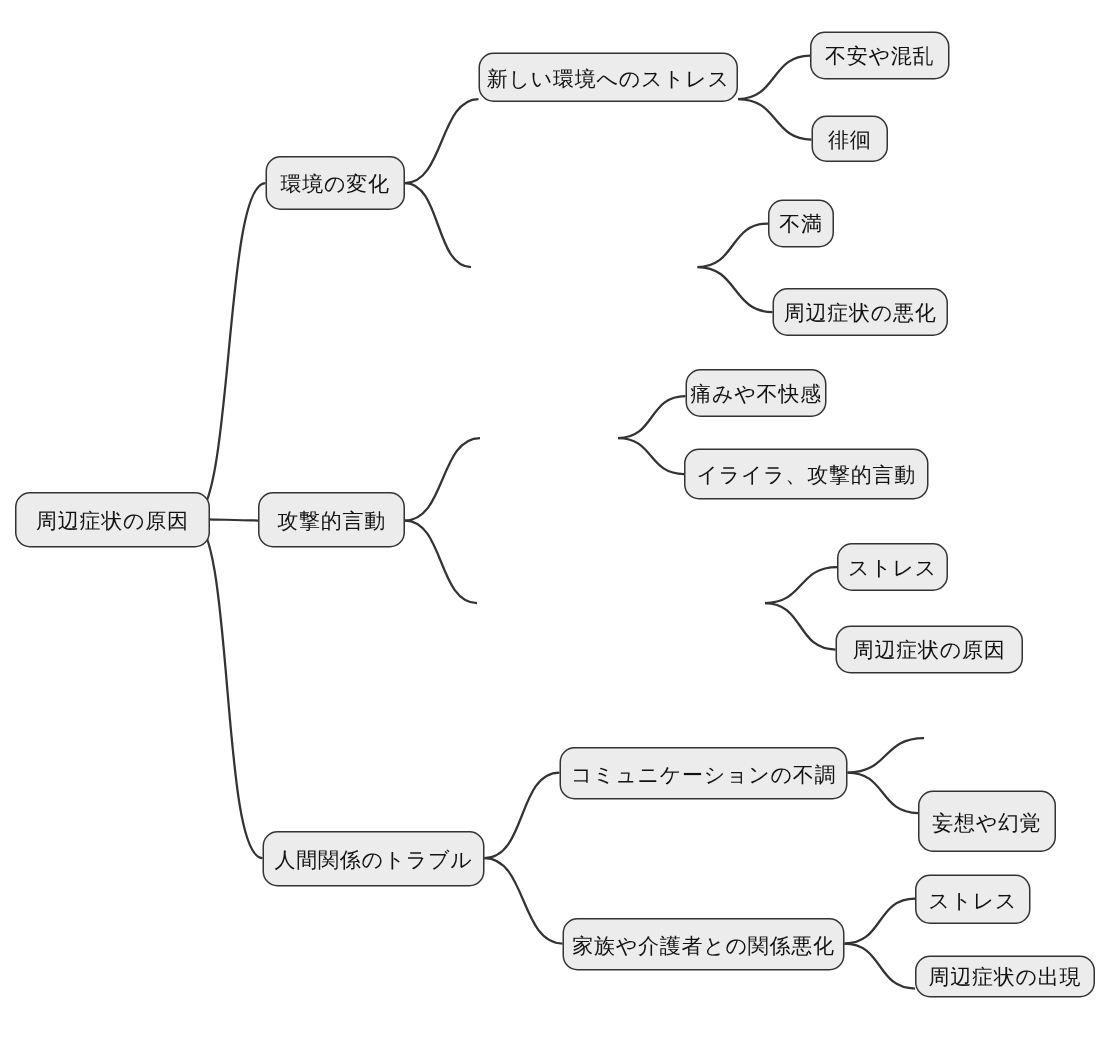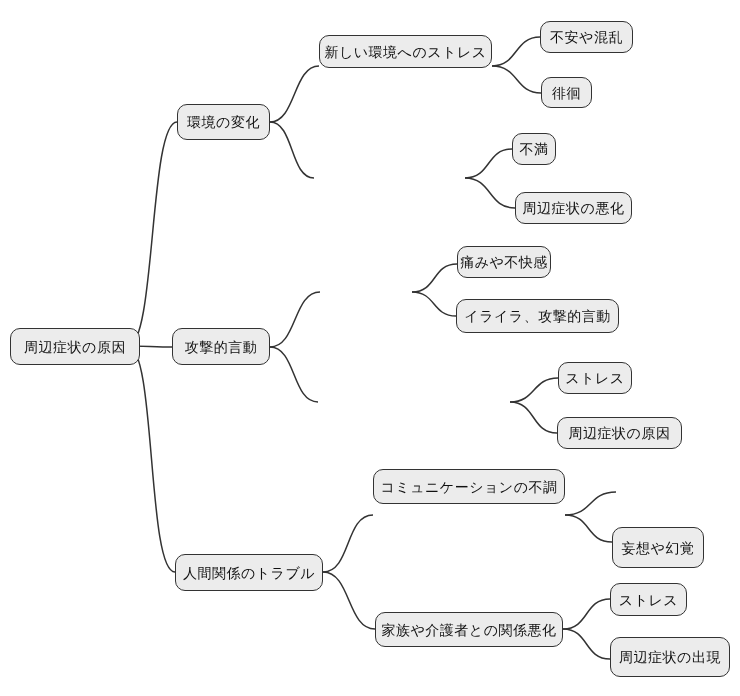--- a/index.html
+++ b/index.html
@@ -61,28 +61,28 @@
     <path d="M563,629 C589,629 584,659 610,659"></path>
   </svg>
 
   <div class="node" style="left:10px;top:328px;width:130px;height:37px">周辺症状の原因</div>
 
   <div class="node" style="left:177px;top:104px;width:93px;height:36px">環境の変化</div>
   <div class="node" style="left:172px;top:328px;width:98px;height:37px">攻撃的言動</div>
   <div class="node" style="left:175px;top:554px;width:148px;height:37px">人間関係のトラブル</div>
 
   <div class="node" style="left:319px;top:35px;width:173px;height:33px">新しい環境へのストレス</div>
-  <div class="node" style="left:373px;top:469px;width:192px;height:35px">コミュニケーションの不調</div>
+  <div class="node" style="left:373px;top:498px;width:192px;height:35px">コミュニケーションの不調</div>
   <div class="node" style="left:375px;top:612px;width:188px;height:35px">家族や介護者との関係悪化</div>
 
   <div class="node" style="left:540px;top:21px;width:93px;height:32px">不安や混乱</div>
   <div class="node" style="left:541px;top:77px;width:51px;height:31px">徘徊</div>
   <div class="node" style="left:512px;top:133px;width:44px;height:32px">不満</div>
   <div class="node" style="left:515px;top:192px;width:117px;height:32px">周辺症状の悪化</div>
   <div class="node" style="left:457px;top:246px;width:94px;height:32px">痛みや不快感</div>
   <div class="node" style="left:456px;top:299px;width:163px;height:34px">イライラ、攻撃的言動</div>
   <div class="node" style="left:558px;top:362px;width:74px;height:32px">ストレス</div>
   <div class="node" style="left:557px;top:417px;width:125px;height:32px">周辺症状の原因</div>
   <div class="node" style="left:612px;top:527px;width:92px;height:41px">妄想や幻覚</div>
   <div class="node" style="left:610px;top:583px;width:77px;height:33px">ストレス</div>
-  <div class="node" style="left:610px;top:637px;width:120px;height:40px">周辺症状の出現</div>
+  <div class="node" style="left:610px;top:637px;width:120px;height:28px">周辺症状の出現</div>
 
 </div>
 
 </body></html>

